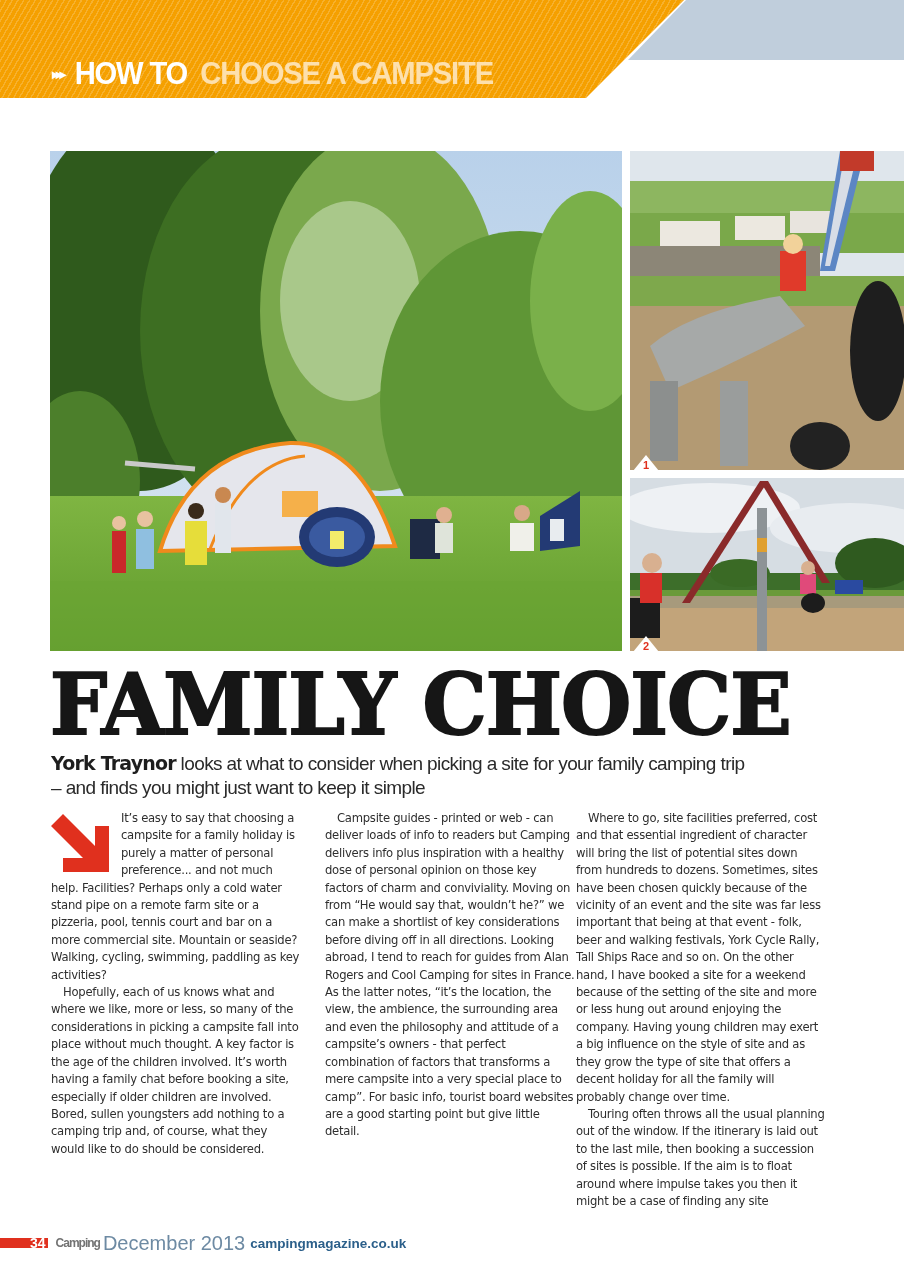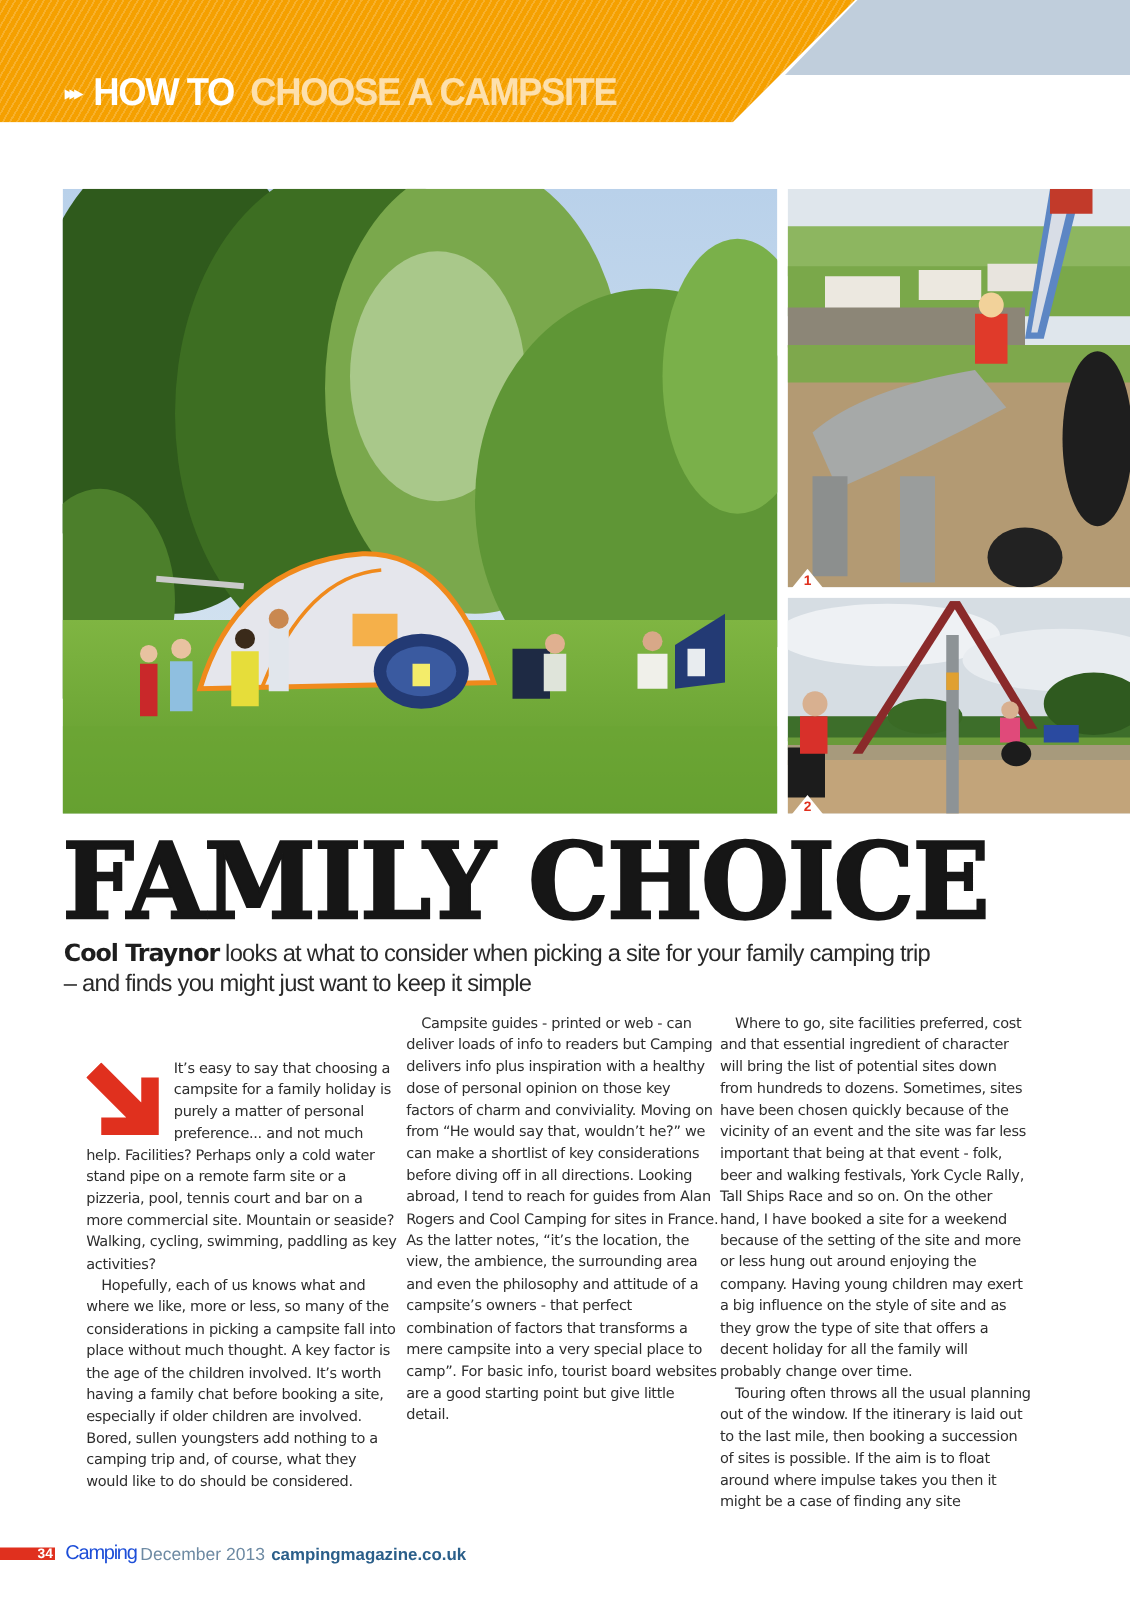--- a/index.html
+++ b/index.html
@@ -56,38 +56,38 @@
   }
   .standfirst .author { font-family: "DejaVu Sans", sans-serif; font-weight: bold; color: #1e1e1e; letter-spacing: -0.8px; }
 
   .col {
     position: absolute; top: 810px; width: 250px;
     font-family: "DejaVu Sans", sans-serif; font-size: 11.6px; line-height: 17.4px; color: #2e2e2e;
     letter-spacing: -0.25px;
   }
   .col p { text-indent: 12px; }
   .col p.noindent { text-indent: 0; }
-  .col-1 { left: 69px; margin-top: 36px; }
+  .col-1 { left: 51px; }
   .col-2 { left: 325px; }
   .col-3 { left: 576px; }
 
   .drop-arrow {
     float: left; width: 62px; height: 64px; margin: 4px 8px 0 0;
     shape-outside: polygon(0 0, 100% 0, 100% 100%, 0 100%);
   }
 
   .footer {
     position: absolute; left: 0; top: 1234px; height: 18px;
     display: flex; align-items: center;
     font-family: "Liberation Sans", sans-serif;
   }
   .footer .page-bar { width: 28px; height: 10px; background: #e0301e; }
-  .footer .page-num { color: #e0301e; font-weight: bold; font-size: 11px; margin-left: 0; margin-right: 8px; background: #e0301e; color: #fff; padding: 0 2px; line-height: 10px; height: 10px; display:flex; align-items:center; }
-  .footer .brand { color: #1d4ed8; font-weight: normal; font-size: 16px; letter-spacing: -1px; margin-right: 3px; }
-  .footer .issue { color: #6d8aa3; font-size: 14px; margin-right: 5px; }
+  .footer .page-num { color: #e0301e; font-weight: bold; font-size: 14px; margin-left: 0; margin-right: 8px; background: #e0301e; color: #fff; padding: 0 2px; line-height: 10px; height: 10px; display:flex; align-items:center; }
+  .footer .brand { color: #737373; font-weight: bold; font-size: 12px; letter-spacing: -1px; margin-right: 3px; }
+  .footer .issue { color: #6d8aa3; font-size: 20px; margin-right: 5px; }
   .footer .site { color: #2b5f8a; font-weight: bold; font-size: 13.5px; }
 </style>
 </head>
 <body>
 
 <div class="banner-gray"></div>
 <div class="banner"></div>
 <div class="kicker">
   <span class="arrows">▸▸▸</span>
   <span class="white">HOW TO</span>
@@ -191,21 +191,21 @@
     <rect x="170" y="96" width="16" height="20" fill="#e04a7a"></rect>
     <circle cx="178" cy="90" r="7" fill="#d8b090"></circle>
     <ellipse cx="183" cy="125" rx="12" ry="10" fill="#1c1c1c"></ellipse>
     <rect x="205" y="102" width="28" height="14" fill="#2a4aa0"></rect>
   </svg>
 </div>
 <div class="photo-num" style="left:633px; top:636px;"></div>
 <span class="photo-num-label" style="left:633px; top:640px;">2</span>
 
 <h1 class="headline">FAMILY CHOICE</h1>
-<p class="standfirst"><span class="author">Cool Traynor</span><span> looks at what to consider when picking a site for your family camping trip – and finds you might just want to keep it simple</span></p>
+<p class="standfirst"><span class="author">York Traynor</span><span> looks at what to consider when picking a site for your family camping trip – and finds you might just want to keep it simple</span></p>
 
 <div class="col col-1">
   <svg class="drop-arrow" viewBox="0 0 62 64">
     <polygon points="0,12 12,0 44,32 44,12 58,12 58,58 12,58 12,44 32,44" fill="#e0301e"></polygon>
   </svg>
   <p class="noindent">It’s easy to say that choosing a campsite for a family holiday is purely a matter of personal preference... and not much help. Facilities? Perhaps only a cold water stand pipe on a remote farm site or a pizzeria, pool, tennis court and bar on a more commercial site. Mountain or seaside? Walking, cycling, swimming, paddling as key activities?</p>
   <p>Hopefully, each of us knows what and where we like, more or less, so many of the considerations in picking a campsite fall into place without much thought. A key factor is the age of the children involved. It’s worth having a family chat before booking a site, especially if older children are involved. Bored, sullen youngsters add nothing to a camping trip and, of course, what they would like to do should be considered.</p>
 </div>
 <div class="col col-2">
   <p>Campsite guides - printed or web - can deliver loads of info to readers but Camping delivers info plus inspiration with a healthy dose of personal opinion on those key factors of charm and conviviality. Moving on from “He would say that, wouldn’t he?” we can make a shortlist of key considerations before diving off in all directions. Looking abroad, I tend to reach for guides from Alan Rogers and Cool Camping for sites in France. As the latter notes, “it’s the location, the view, the ambience, the surrounding area and even the philosophy and attitude of a campsite’s owners - that perfect combination of factors that transforms a mere campsite into a very special place to camp”. For basic info, tourist board websites are a good starting point but give little detail.</p>

